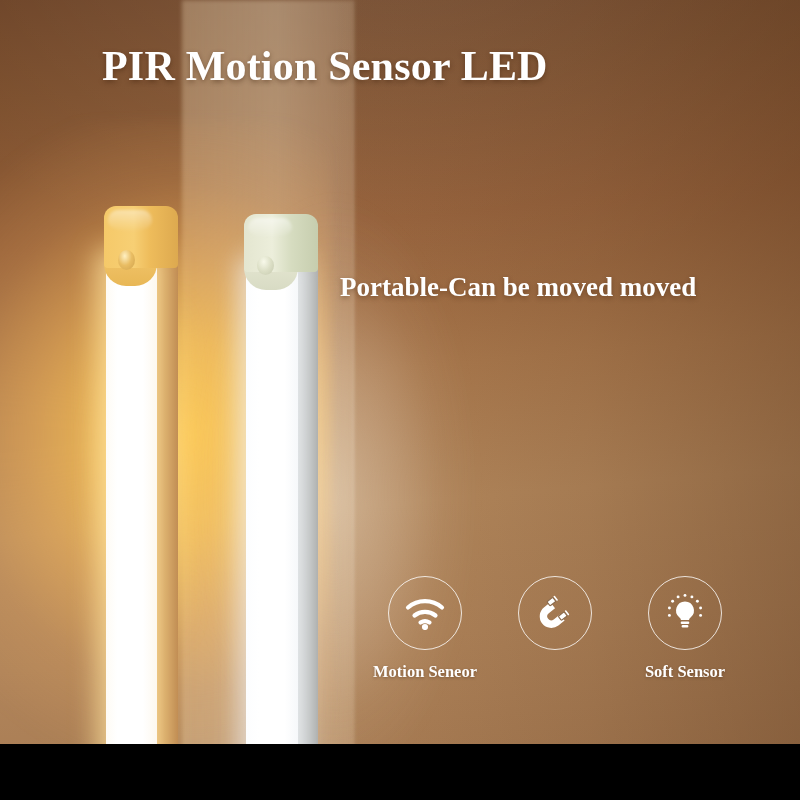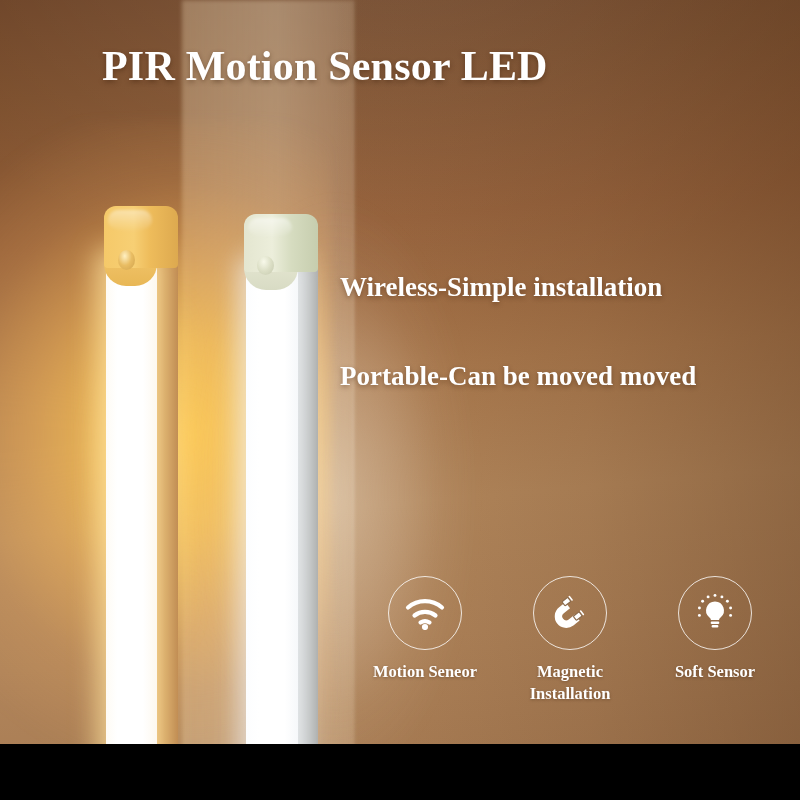--- a/index.html
+++ b/index.html
@@ -245,21 +245,20 @@
     margin-bottom: 58px;
   }
   .feature-line:last-child { margin-bottom: 0; }
 
   
   .badges {
     position: absolute;
     left: 360px; top: 576px;
     width: 420px;
     display: flex;
-    justify-content: space-between;
     align-items: flex-start;
   }
   .badge {
     width: 130px;
     display: flex;
     flex-direction: column;
     align-items: center;
   }
   .badge-circle {
     width: 74px; height: 74px;
@@ -320,21 +319,20 @@
     <div class="cap">
       <div class="cap-gloss"></div>
     </div>
     <div class="sensor"></div>
     <div class="bar-base"></div>
   </div>
 
   <div class="title">PIR Motion Sensor LED</div>
 
   <div class="features">
-    <div class="feature-line">Wireless-Simple installation</div>
     <div class="feature-line">Portable-Can be moved moved</div>
   </div>
 
   <div class="badges">
 
     <div class="badge">
       <div class="badge-circle">
         <svg width="42" height="34" viewBox="0 0 42 34">
           <g fill="none" stroke="#ffffff" stroke-linecap="round" stroke-width="4.2">
             <path d="M4 11.5 A26 26 0 0 1 38 11.5"></path>
@@ -356,24 +354,20 @@
             <path d="M11 7 a9 9 0 0 0 0 18 a9 9 0 0 0 0 -18 Z" fill="none"></path>
             <path d="M10.5 5.5 h7.5 v7.2 h-7.5 a3.8 3.8 0 0 0 0 7.6 h7.5 v7.2 h-7.5 a11 11 0 0 1 0 -22 Z" fill="#ffffff" transform="translate(4,3) scale(1.05)"></path>
             <rect x="20.5" y="6.2" width="7.4" height="5.2" rx="1" fill="#ffffff" stroke="#8a6a4c" stroke-width="1.1"></rect>
             <rect x="20.5" y="24.6" width="7.4" height="5.2" rx="1" fill="#ffffff" stroke="#8a6a4c" stroke-width="1.1"></rect>
             <g stroke="#ffffff" stroke-width="1.6" stroke-linecap="round">
               <path d="M29.6 6.6 v4.4"></path>
               <path d="M29.6 25 v4.4"></path>
             </g>
           </g>
         </svg>
-      </div>
-      <div class="badge-label">
-        <span>Magnetic</span>
-        <span class="l2">Installation</span>
       </div>
     </div>
 
     <div class="badge">
       <div class="badge-circle">
         <svg width="42" height="42" viewBox="0 0 42 42">
           <g fill="#ffffff">
             <path d="M21 9.5 a9 9 0 0 0 -5.6 16 c1 .85 1.45 1.6 1.55 2.6 h8.1 c.1 -1 .55 -1.75 1.55 -2.6 A9 9 0 0 0 21 9.5 Z"></path>
             <rect x="16.7" y="29.6" width="8.6" height="2.5" rx="1.1"></rect>
             <rect x="17.6" y="33.1" width="6.8" height="2.4" rx="1.1"></rect>

